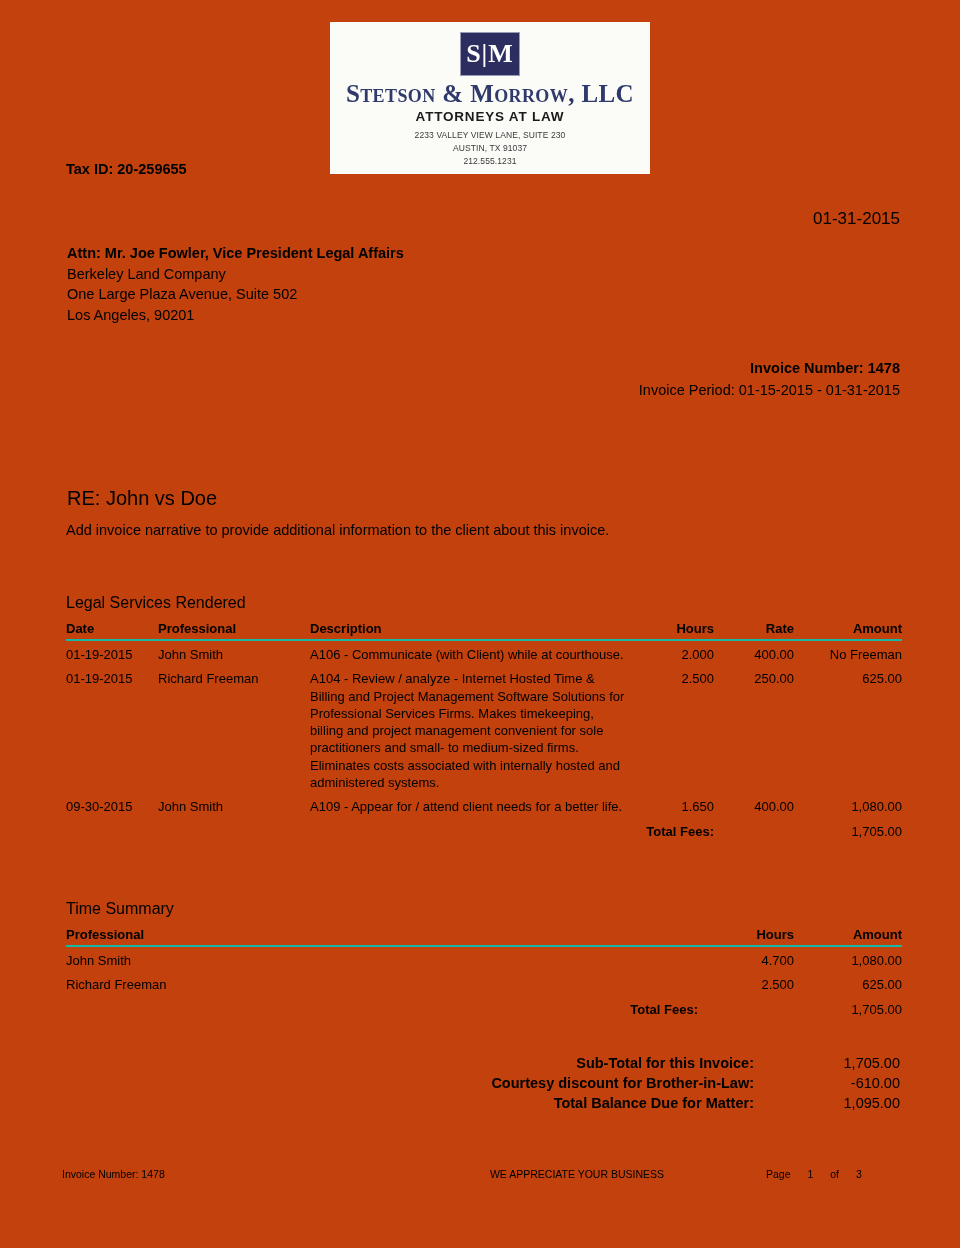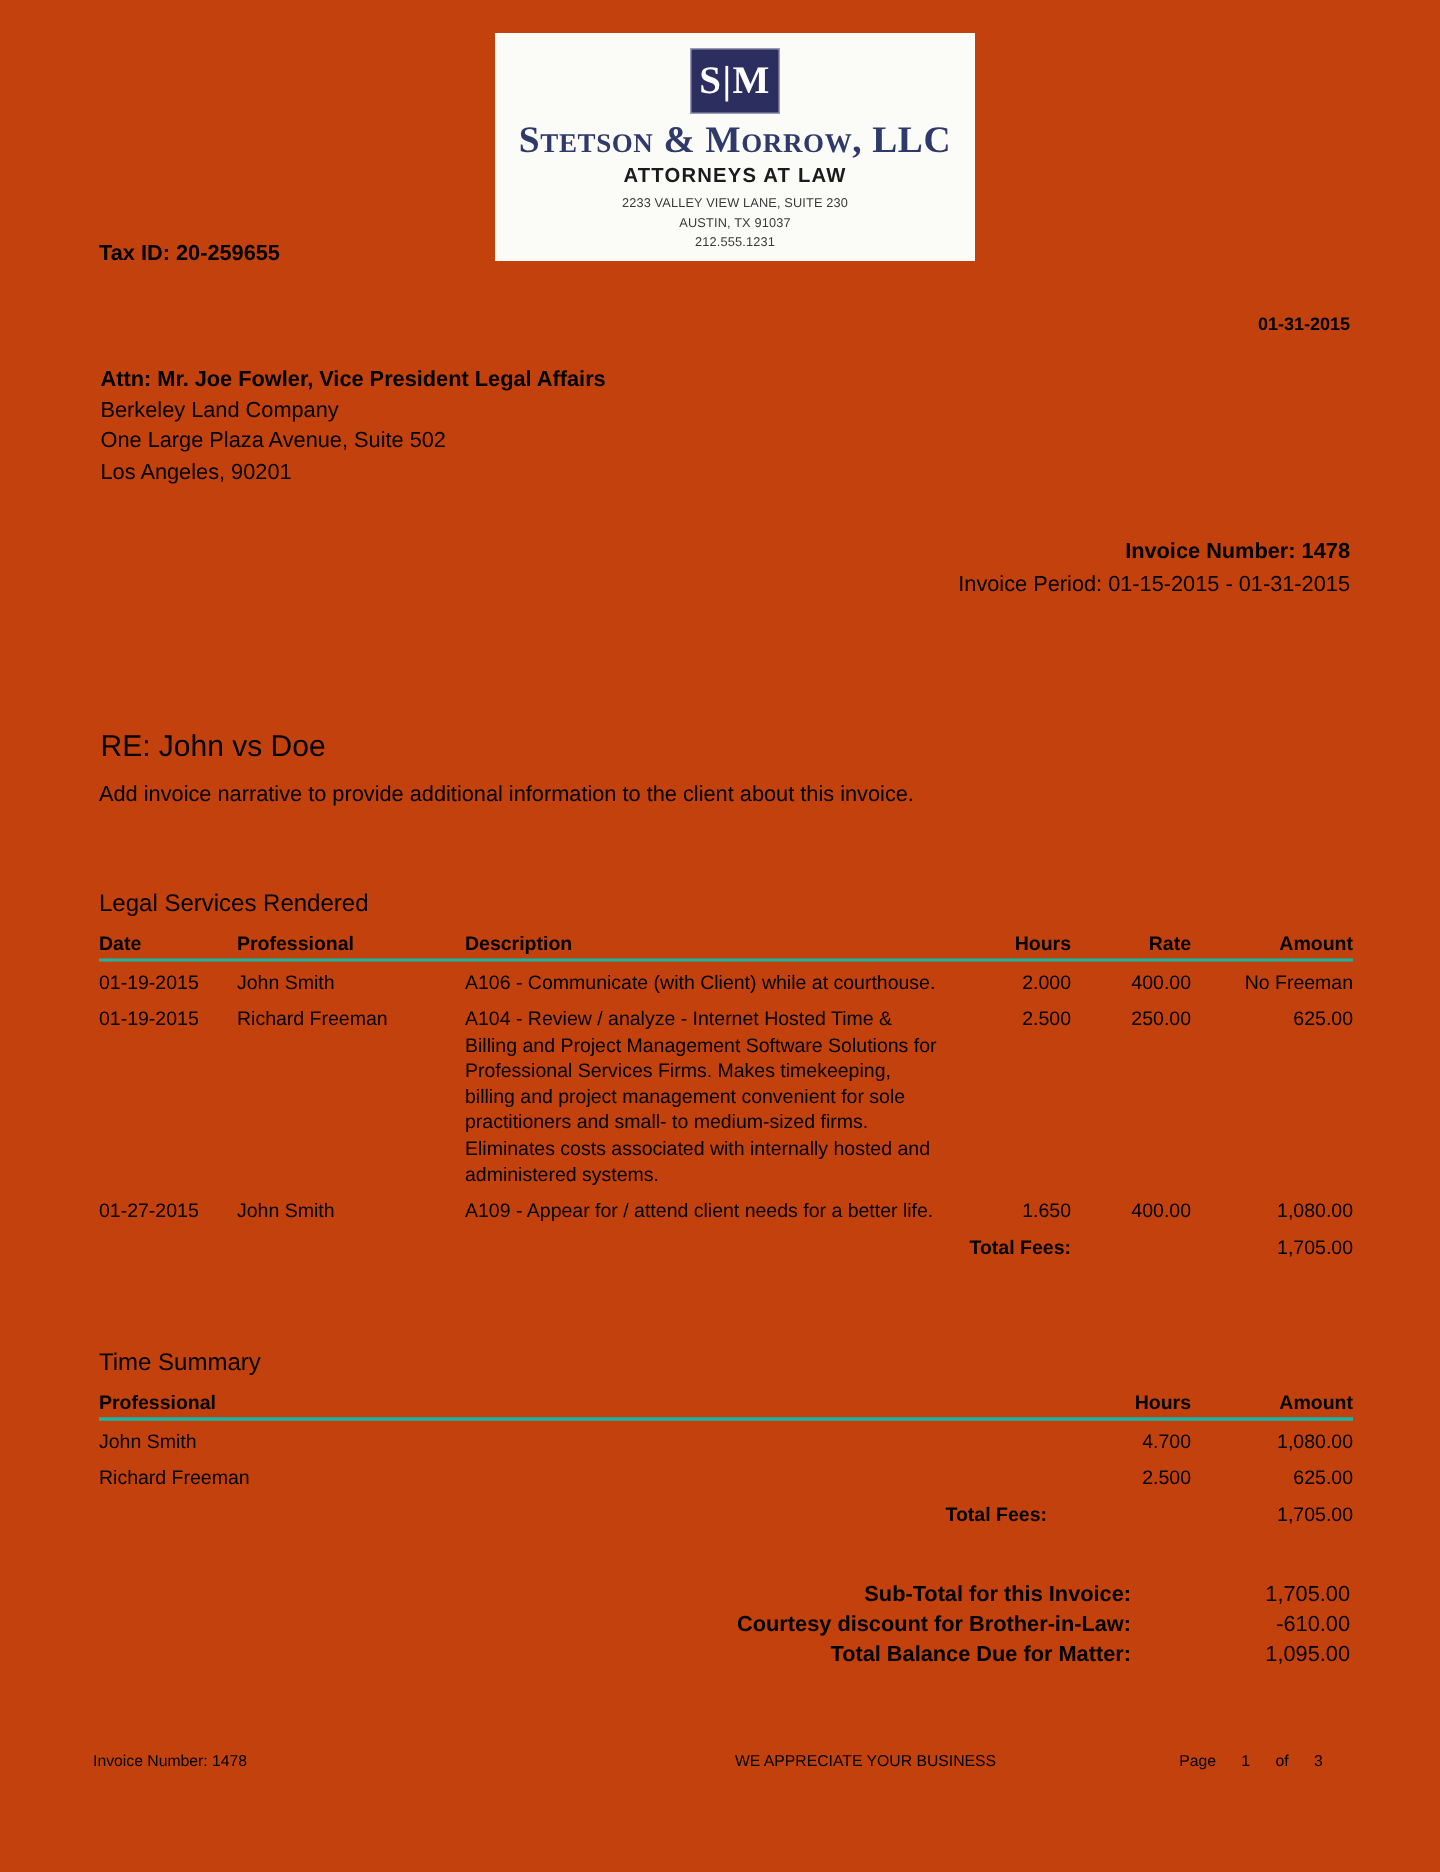--- a/index.html
+++ b/index.html
@@ -80,22 +80,22 @@
     position: absolute;
     left: 66px;
     top: 161px;
     font-size: 14.5px;
     font-weight: bold;
   }
   .inv-date {
     position: absolute;
     right: 60px;
     top: 209px;
-    font-size: 12px;
-    font-weight: bold;
+    font-size: 17px;
+    font-weight: normal;
   }
   .addressee {
     position: absolute;
     left: 67px;
     top: 243px;
     font-size: 14.5px;
     line-height: 1.42;
   }
   .addressee .attn { font-weight: bold; }
 
@@ -190,21 +190,21 @@
     position: absolute;
     left: 62px;
     right: 58px;
     top: 1168px;
     font-size: 10.5px;
     display: flex;
     align-items: baseline;
   }
   .footer .f-left   { flex: 0 0 340px; text-align: left; }
   .footer .f-center { flex: 1 1 auto;  text-align: center; }
-  .footer .f-right  { flex: 0 0 150px; text-align: center; white-space: nowrap; }
+  .footer .f-right  { flex: 0 0 150px; text-align: left; white-space: nowrap; }
   .footer .f-right span { margin-left: 14px; }
 </style>
 </head>
 <body>
 
 <div class="page">
 
   <div class="letterhead">
     <div class="logo-mark">
       <span class="logo-mark-text">S|M</span>
@@ -261,21 +261,21 @@
         </tr>
         <tr>
           <td class="col-date">01-19-2015</td>
           <td class="col-prof">Richard Freeman</td>
           <td class="col-desc">A104 - Review / analyze - Internet Hosted Time &amp; Billing and Project Management Software Solutions for Professional Services Firms. Makes timekeeping, billing and project management convenient for sole practitioners and small- to medium-sized firms.  Eliminates costs associated with internally hosted and administered systems.</td>
           <td class="col-hours">2.500</td>
           <td class="col-rate">250.00</td>
           <td class="col-amount">625.00</td>
         </tr>
         <tr>
-          <td class="col-date">01-27-2015</td>
+          <td class="col-date">09-30-2015</td>
           <td class="col-prof">John Smith</td>
           <td class="col-desc">A109 - Appear for / attend client needs for a better life.</td>
           <td class="col-hours">1.650</td>
           <td class="col-rate">400.00</td>
           <td class="col-amount">1,080.00</td>
         </tr>
         <tr class="totals-row">
           <td colspan="4" class="ta-r bold">Total Fees:</td>
           <td></td>
           <td class="col-amount">1,705.00</td>

